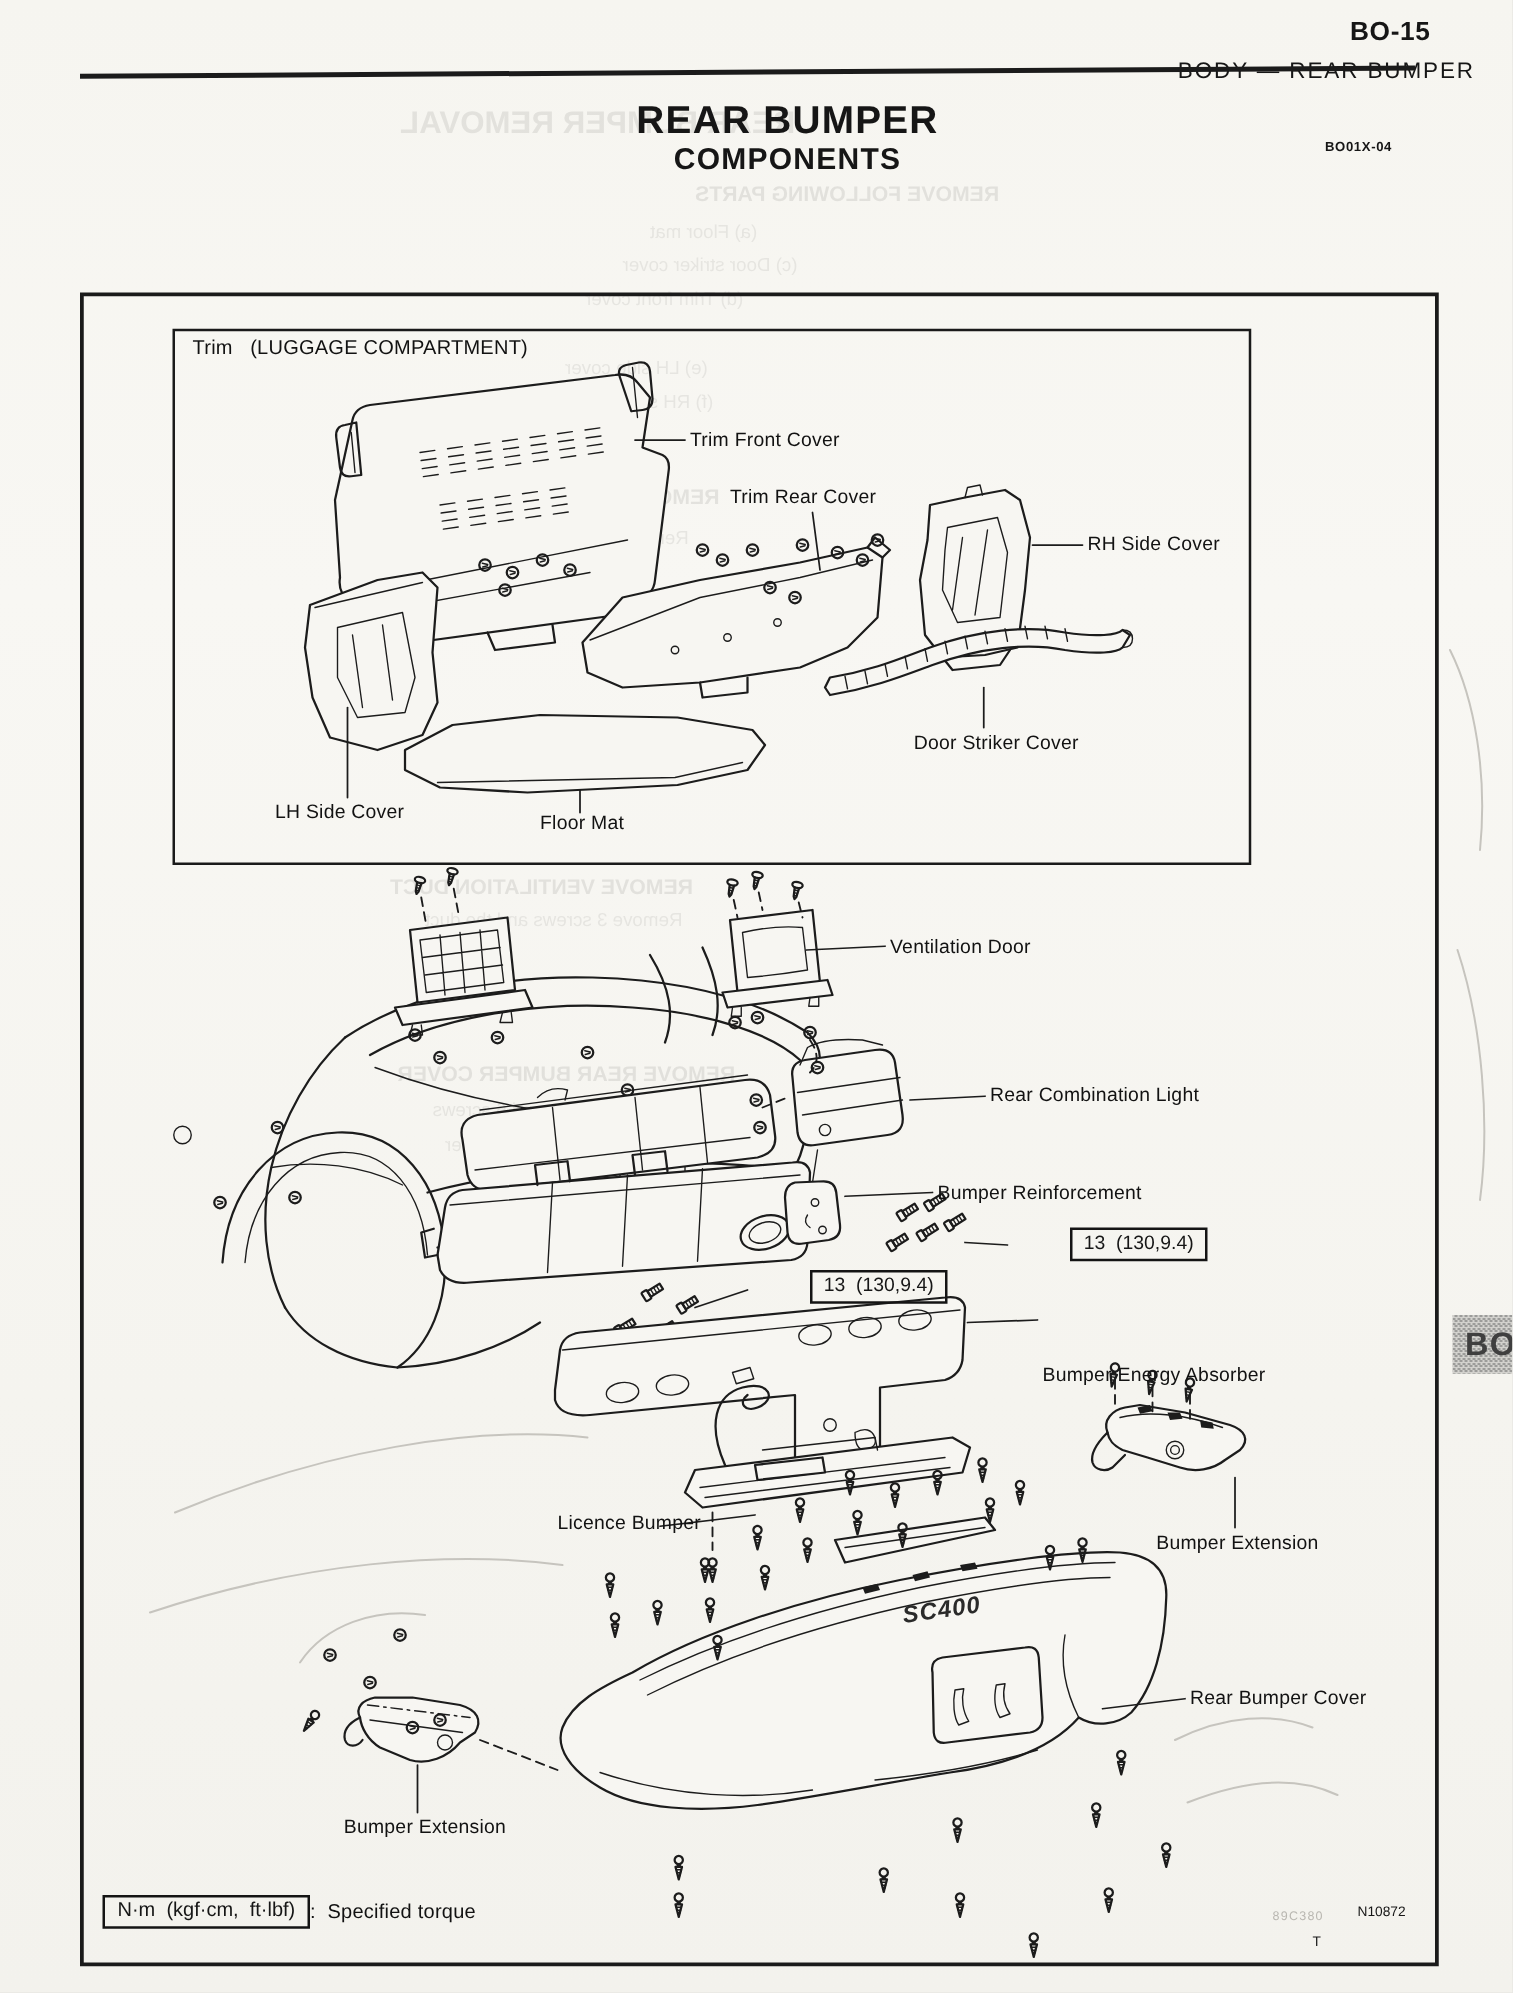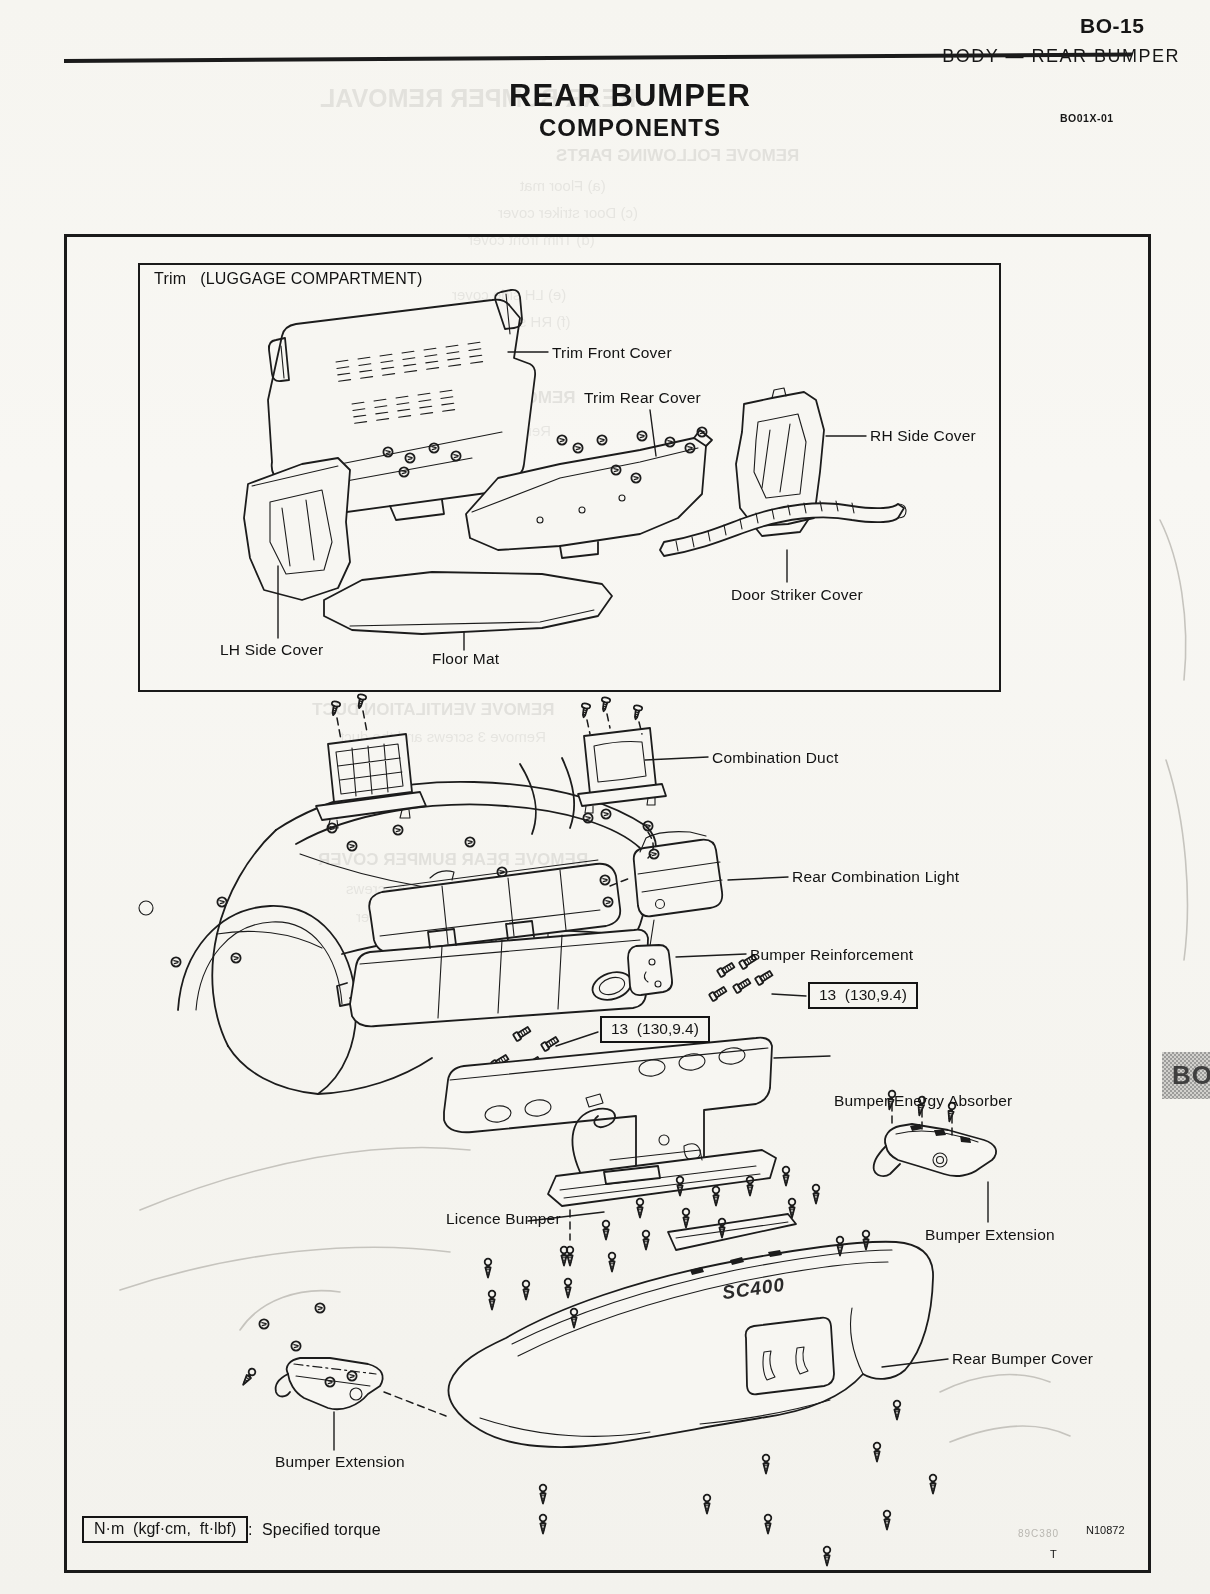--- a/index.html
+++ b/index.html
@@ -10,21 +10,21 @@
   .art path,.art line,.art ellipse,.art circle,.art rect{stroke:#1c1c1c;fill:none;stroke-width:1.8;stroke-linejoin:round;stroke-linecap:round;}
   .art .fill{fill:#f7f6f2;}
   .art .thin{stroke-width:1.1;}
   .art .ld{stroke-width:1.4;}
   .art .dash{stroke-dasharray:7 5;stroke-width:1.5;}
   .art .dashdot{stroke-dasharray:9 4 2 4;stroke-width:1.2;}
   .art .fdark{fill:#1c1c1c;stroke:none;}
   .art .ghost{stroke:#c6c4be;stroke-width:1.6;}
   .lbl{position:absolute;z-index:3;font-size:15.5px;color:#121212;white-space:pre;letter-spacing:.2px;}
   .frame{position:absolute;z-index:2;border:3px solid #1a1a1a;}
-  .torq{position:absolute;z-index:3;border:2px solid #141414;padding:2px 9px 3px;font-size:15.5px;white-space:pre;}
+  .torq{position:absolute;z-index:3;border:2px solid #141414;padding:2px 9px 3px;font-size:15.5px;white-space:pre;margin-left:48px;}
   .legend-box{position:absolute;z-index:3;border:2px solid #141414;padding:2px 10px 3px;font-size:16px;white-space:pre;}
   .hdr-title{position:absolute;left:0;top:46px;width:1180px;text-align:right;font-size:18px;font-weight:normal;letter-spacing:1.5px;z-index:3;}
   .hdr-rule{position:absolute;left:64px;top:59px;width:1068px;height:3.5px;background:#1b1b1b;transform:rotate(-0.35deg);transform-origin:left center;z-index:3;}
   .page-num{position:absolute;left:1080px;top:14px;font-size:21px;font-weight:bold;letter-spacing:.5px;z-index:3;}
   .doc-title{position:absolute;left:330px;top:78px;width:600px;text-align:center;font-size:31px;font-weight:bold;letter-spacing:1px;z-index:3;}
   .doc-sub{position:absolute;left:330px;top:114px;width:600px;text-align:center;font-size:24px;font-weight:bold;letter-spacing:1px;z-index:3;}
   .doc-code{position:absolute;left:1060px;top:112px;font-size:10.5px;font-weight:bold;letter-spacing:.5px;z-index:3;}
   .trim-title{font-size:16px;}
   .badge{position:absolute;left:722px;top:1278px;z-index:3;font-size:19px;font-weight:bold;font-style:italic;letter-spacing:1px;color:#2a2a2a;transform:rotate(-8deg);}
   .side-tab{position:absolute;left:1162px;top:1052px;width:48px;height:47px;z-index:4;
@@ -391,31 +391,31 @@
   </svg>
 
   <div class="frame" style="left:64px;top:234px;width:1081px;height:1333px;"></div>
   <div class="frame" style="left:138px;top:263px;width:859px;height:425px;border-width:2.5px;"></div>
 
   <div class="hdr-title">BODY  —  REAR BUMPER</div>
   <div class="hdr-rule"></div>
   <div class="page-num">BO-15</div>
   <div class="doc-title">REAR BUMPER</div>
   <div class="doc-sub">COMPONENTS</div>
-  <div class="doc-code">BO01X-01</div>
+  <div class="doc-code">BO01X-04</div>
 
   <div class="lbl trim-title" style="left:154px;top:270px;">Trim   (LUGGAGE COMPARTMENT)</div>
 
   <div class="lbl" style="left:552px;top:344px;">Trim Front Cover</div>
   <div class="lbl" style="left:584px;top:389px;">Trim Rear Cover</div>
   <div class="lbl" style="left:870px;top:427px;">RH Side Cover</div>
   <div class="lbl" style="left:731px;top:586px;">Door Striker Cover</div>
   <div class="lbl" style="left:220px;top:641px;">LH Side Cover</div>
   <div class="lbl" style="left:432px;top:650px;">Floor Mat</div>
-  <div class="lbl" style="left:712px;top:749px;">Combination Duct</div>
+  <div class="lbl" style="left:712px;top:749px;">Ventilation Door</div>
   <div class="lbl" style="left:792px;top:868px;">Rear Combination Light</div>
   <div class="lbl" style="left:750px;top:946px;">Bumper Reinforcement</div>
   <div class="lbl" style="left:834px;top:1048px;margin-top:44px;">Bumper Energy Absorber</div>
   <div class="lbl" style="left:446px;top:1210px;">Licence Bumper</div>
   <div class="lbl" style="left:925px;top:1226px;">Bumper Extension</div>
   <div class="lbl" style="left:952px;top:1350px;">Rear Bumper Cover</div>
   <div class="lbl" style="left:275px;top:1453px;">Bumper Extension</div>
 
   <div class="torq" style="left:808px;top:982px;">13  (130,9.4)</div>
   <div class="torq" style="left:600px;top:1016px;">13  (130,9.4)</div>

